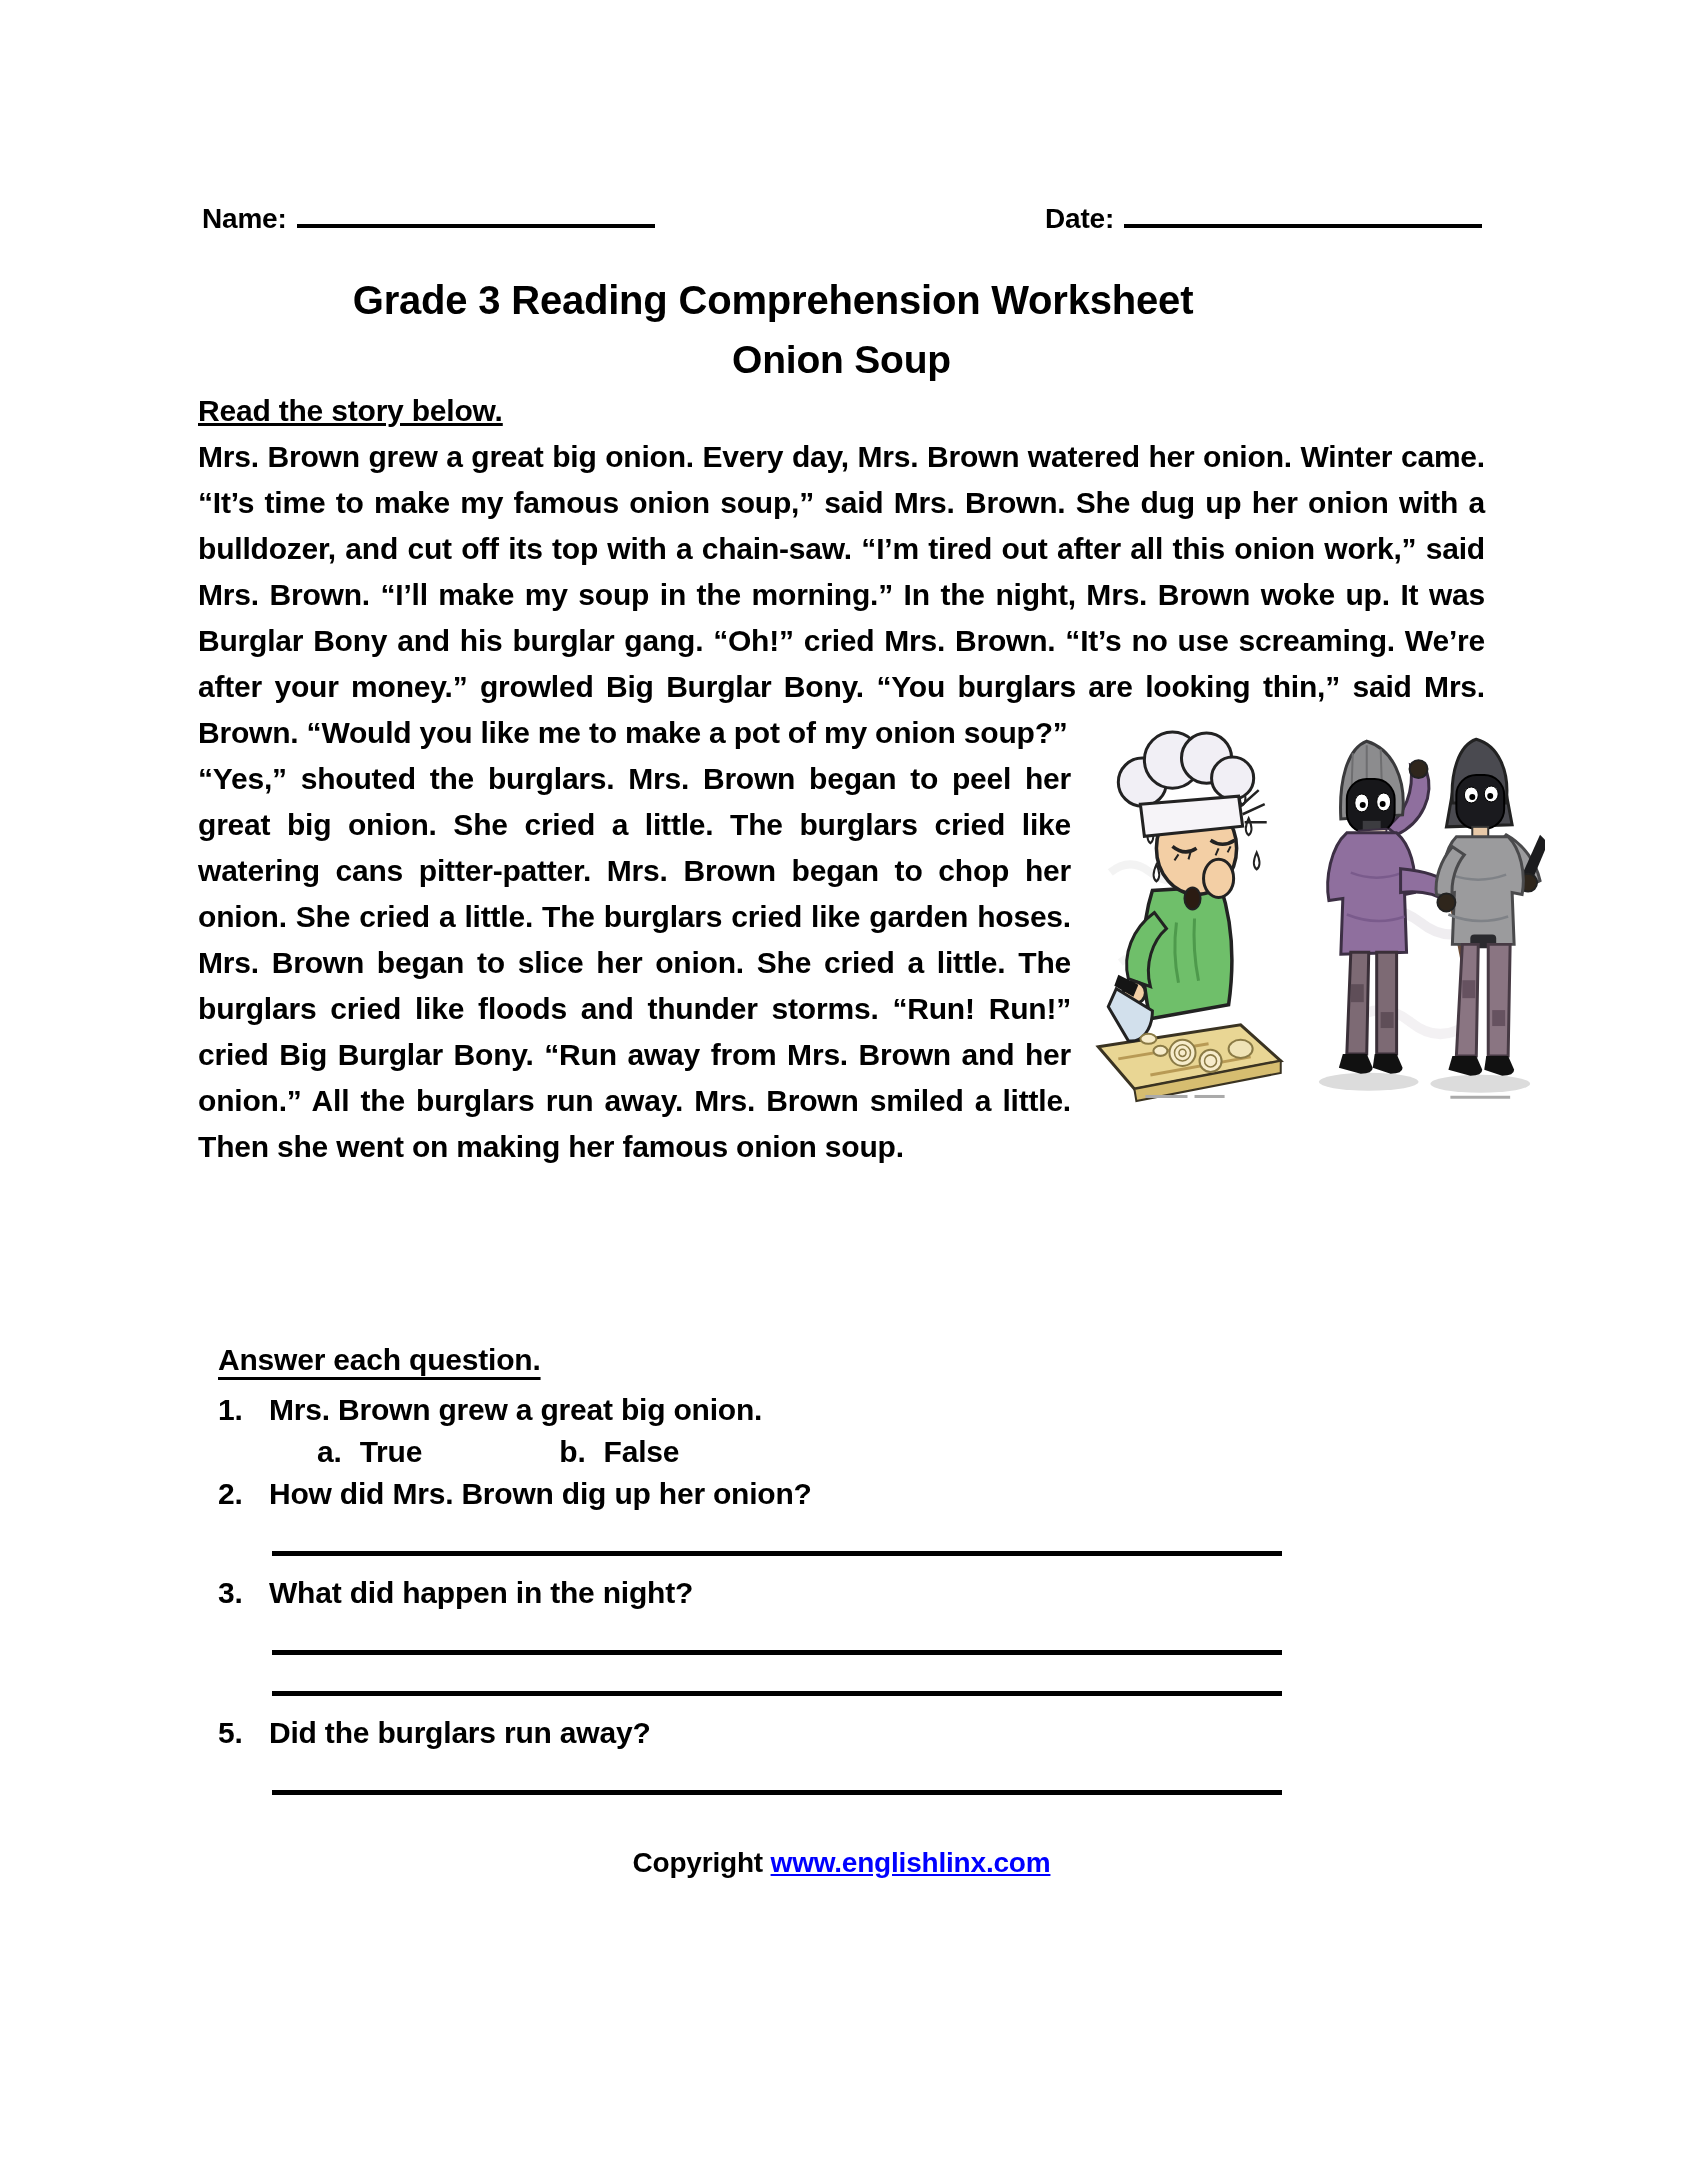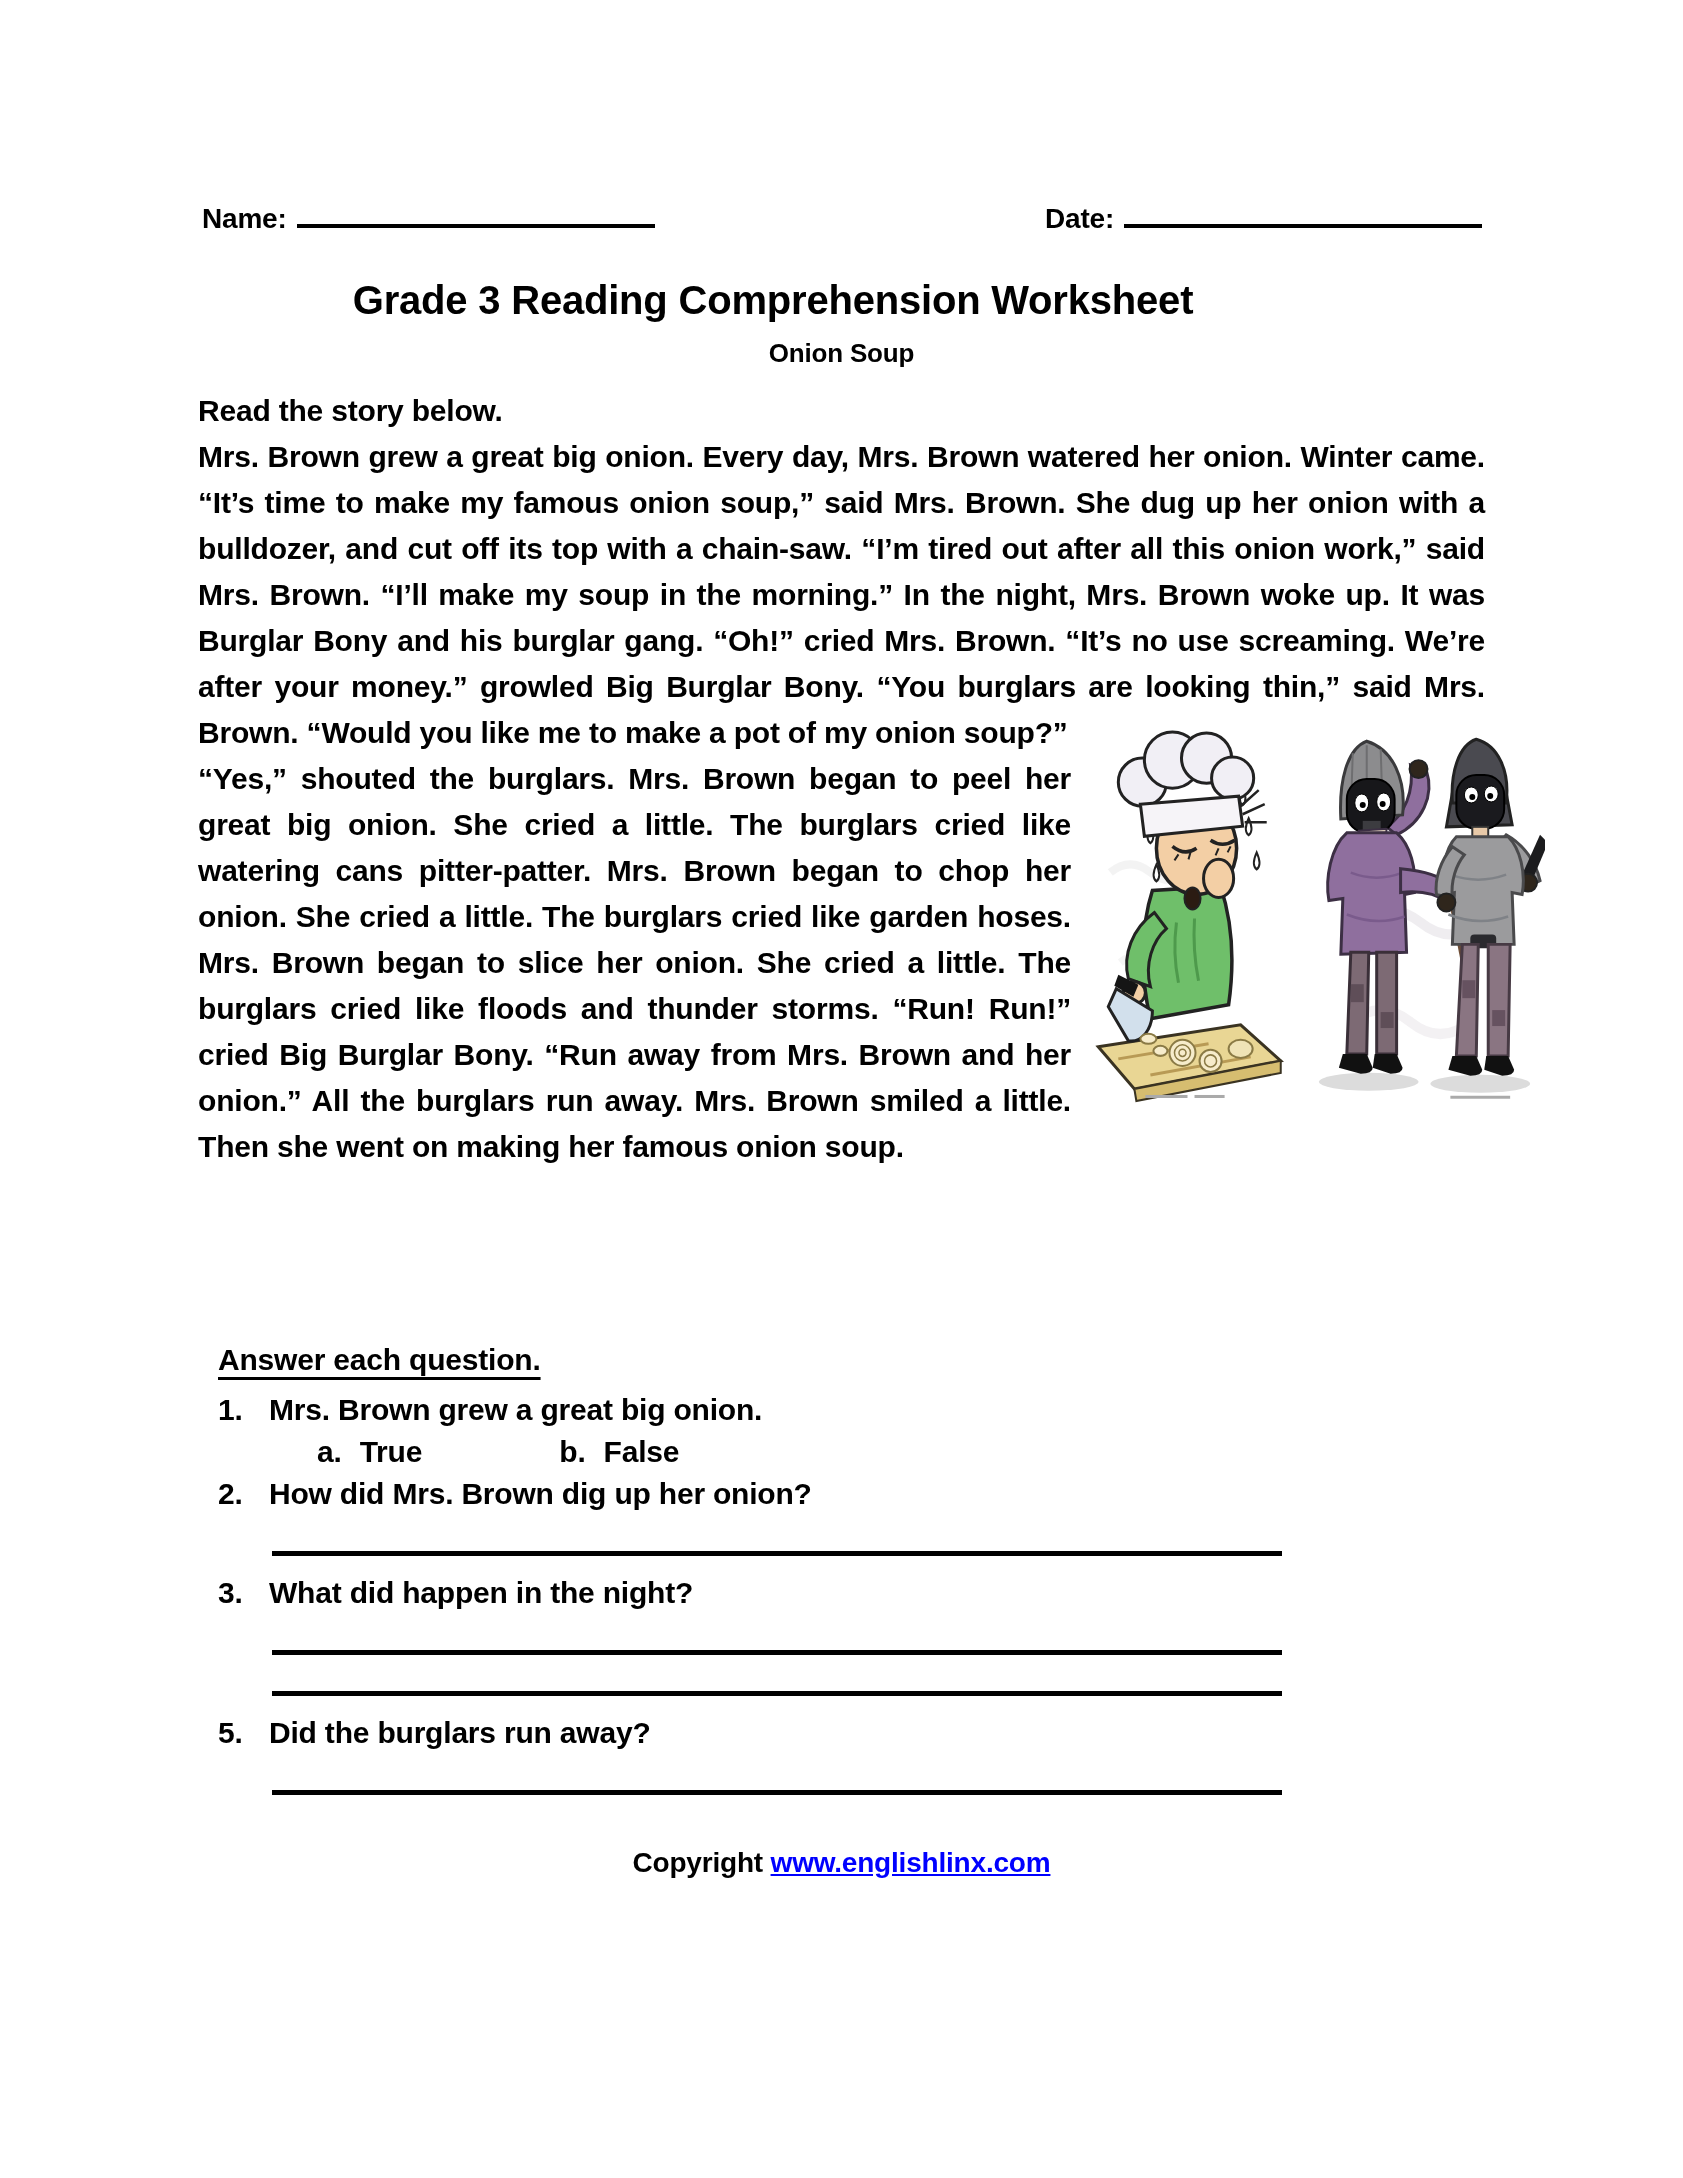--- a/index.html
+++ b/index.html
@@ -8,22 +8,22 @@
     font-family:"Liberation Sans","DejaVu Sans",sans-serif;
     font-weight:bold;color:#000;overflow:hidden;letter-spacing:-0.2px;
   }
   
   .field{position:absolute;top:203px;font-size:28px;white-space:nowrap;}
   .field-name{left:202px;}
   .field-date{left:1045px;}
   .blank-line{display:inline-block;width:358px;height:8px;border-bottom:4px solid #000;margin-left:10px;}
   
   .title{position:absolute;top:278px;left:0;width:1546px;text-align:center;font-size:40px;margin:0;}
-  .subtitle{position:absolute;top:338px;left:0;width:1683px;text-align:center;font-size:26px;margin:0;}
-  .instruction{position:absolute;top:394px;left:198px;font-size:30px;}
+  .subtitle{position:absolute;top:338px;left:0;width:1683px;text-align:center;font-size:39px;margin:0;}
+  .instruction{position:absolute;top:394px;left:198px;font-size:30px;text-decoration:underline;}
   
   .story{position:absolute;top:434px;left:198px;width:1287px;font-size:30px;line-height:46px;text-align:justify;}
   .story p{margin:0;}
   .clipart{
     float:right;width:455px;height:381px;margin:-34px -59px 8px 18px;
     display:flex;gap:14px;align-items:flex-start;
   }
   .clipart svg{flex:0 0 auto;}
   
   .answers{position:absolute;top:1339px;left:198px;width:1287px;font-size:30px;margin-left:20px;}

